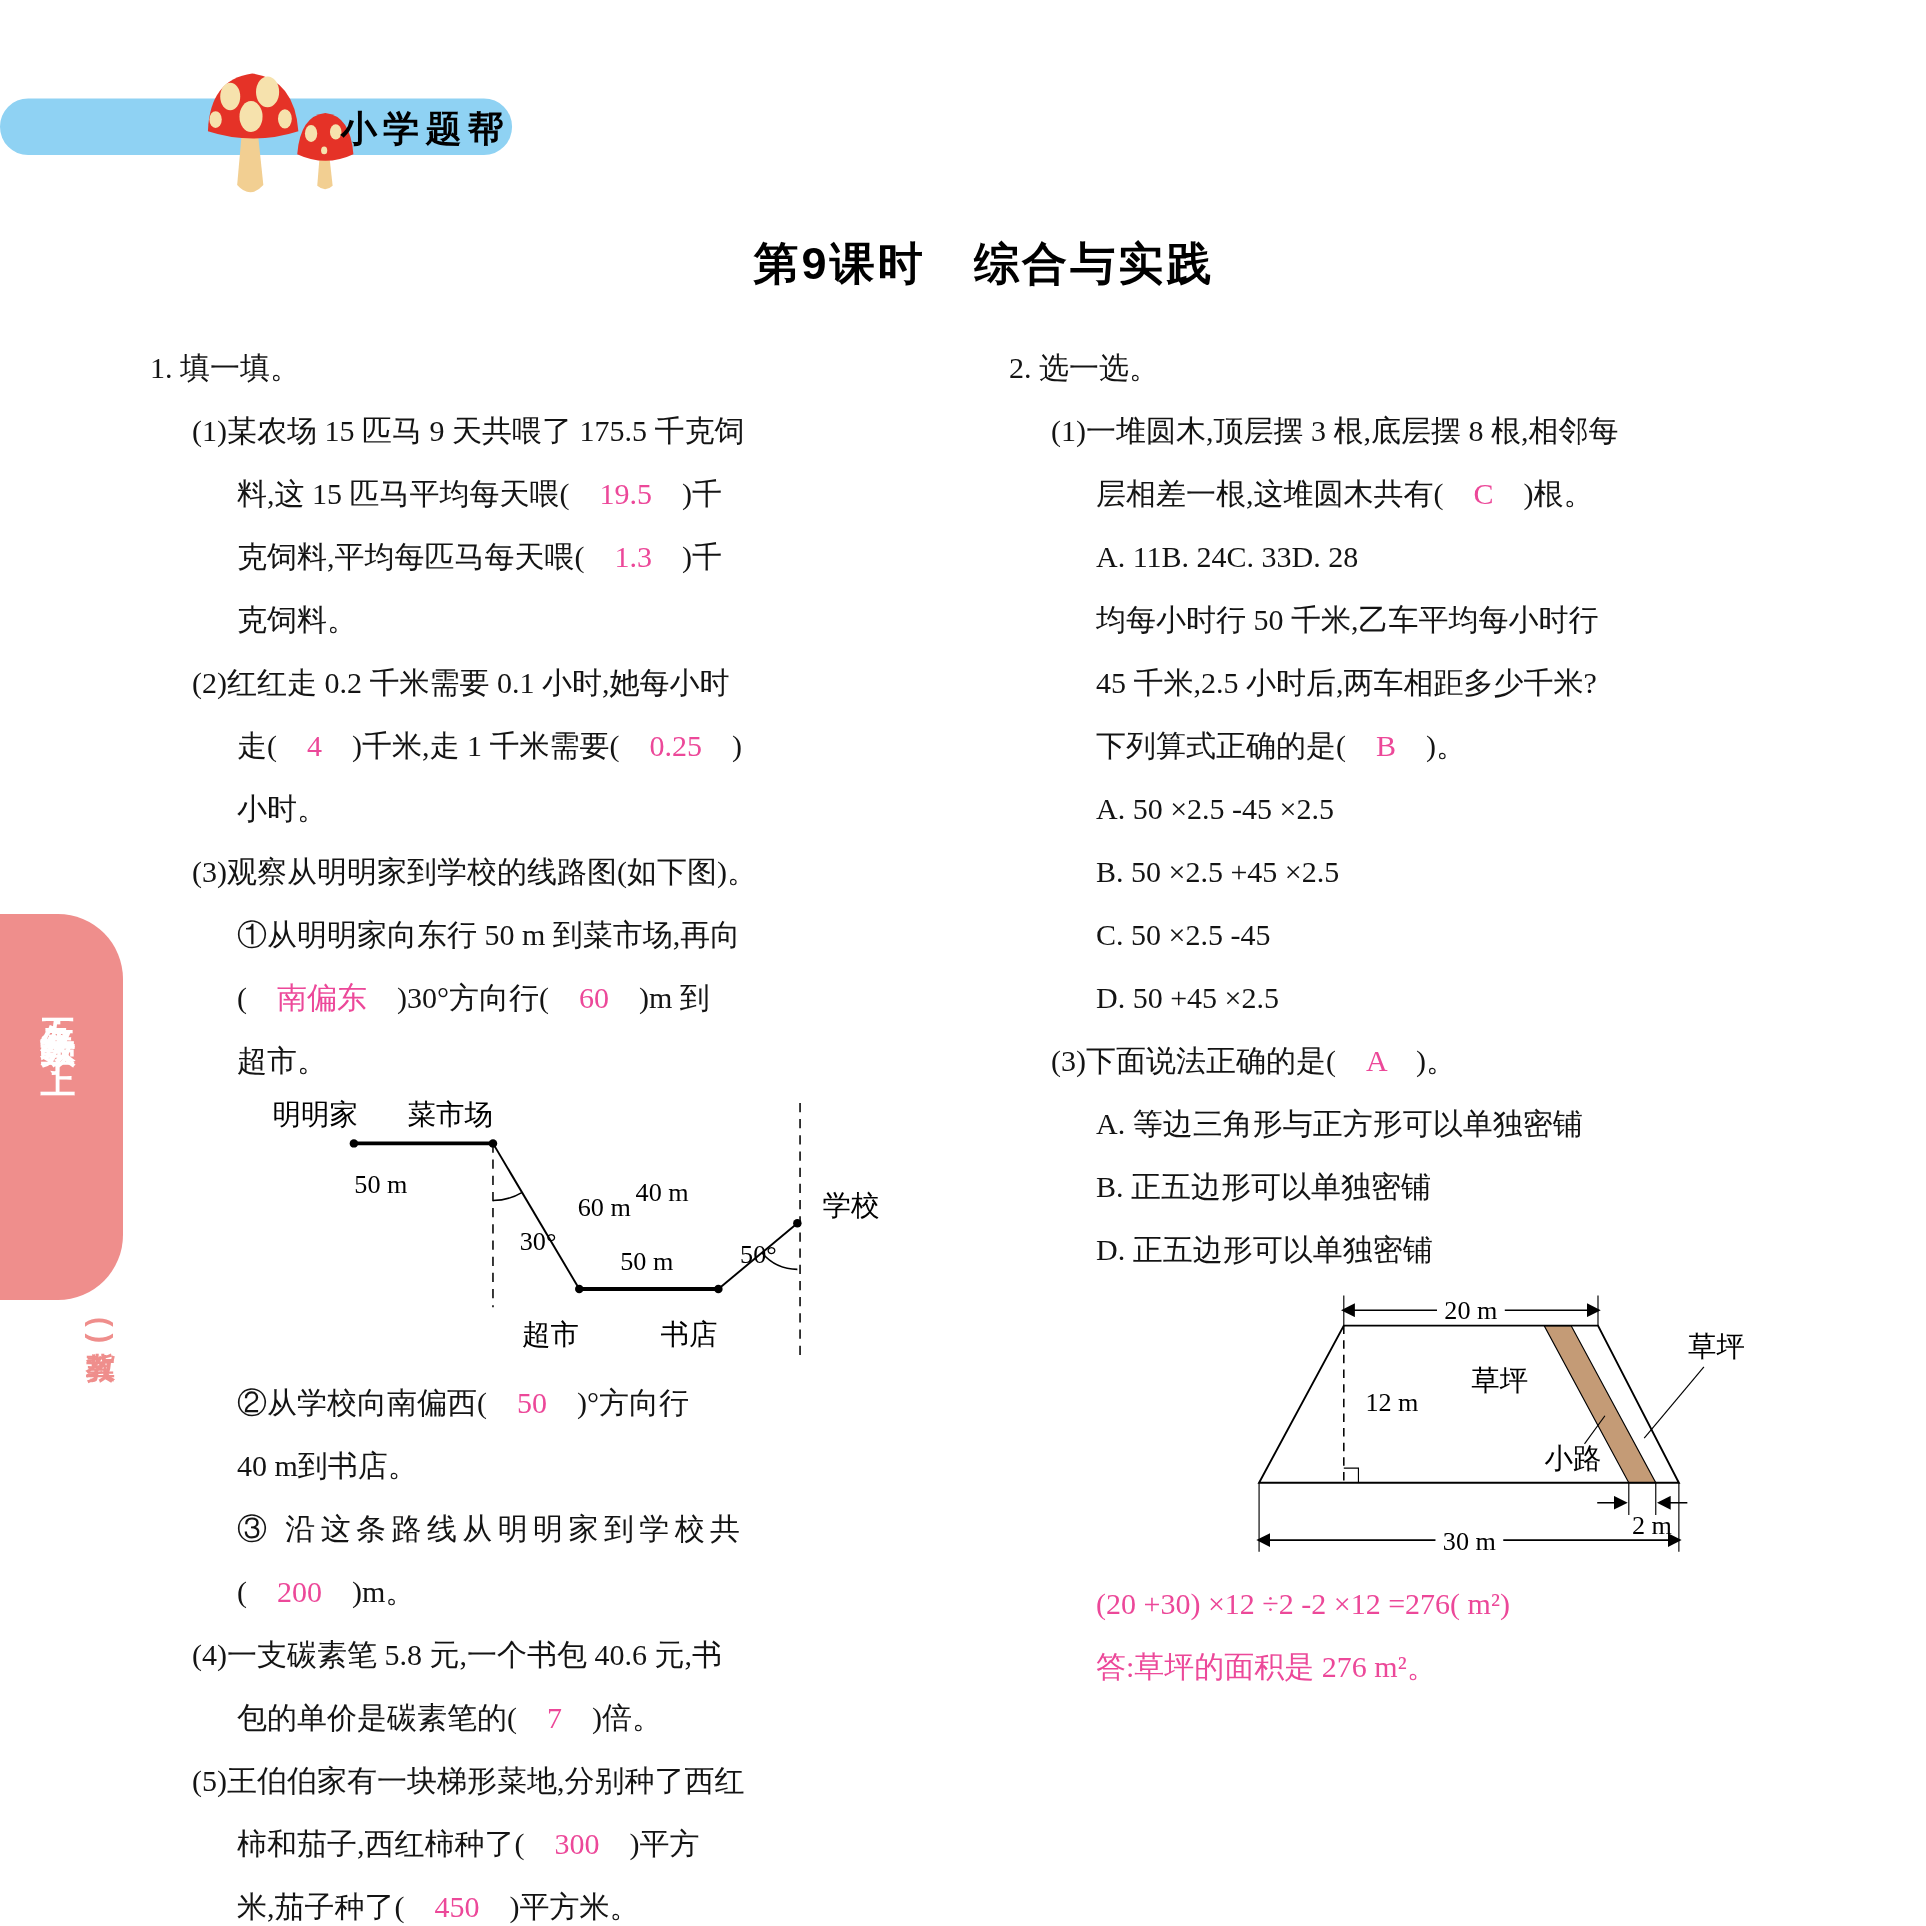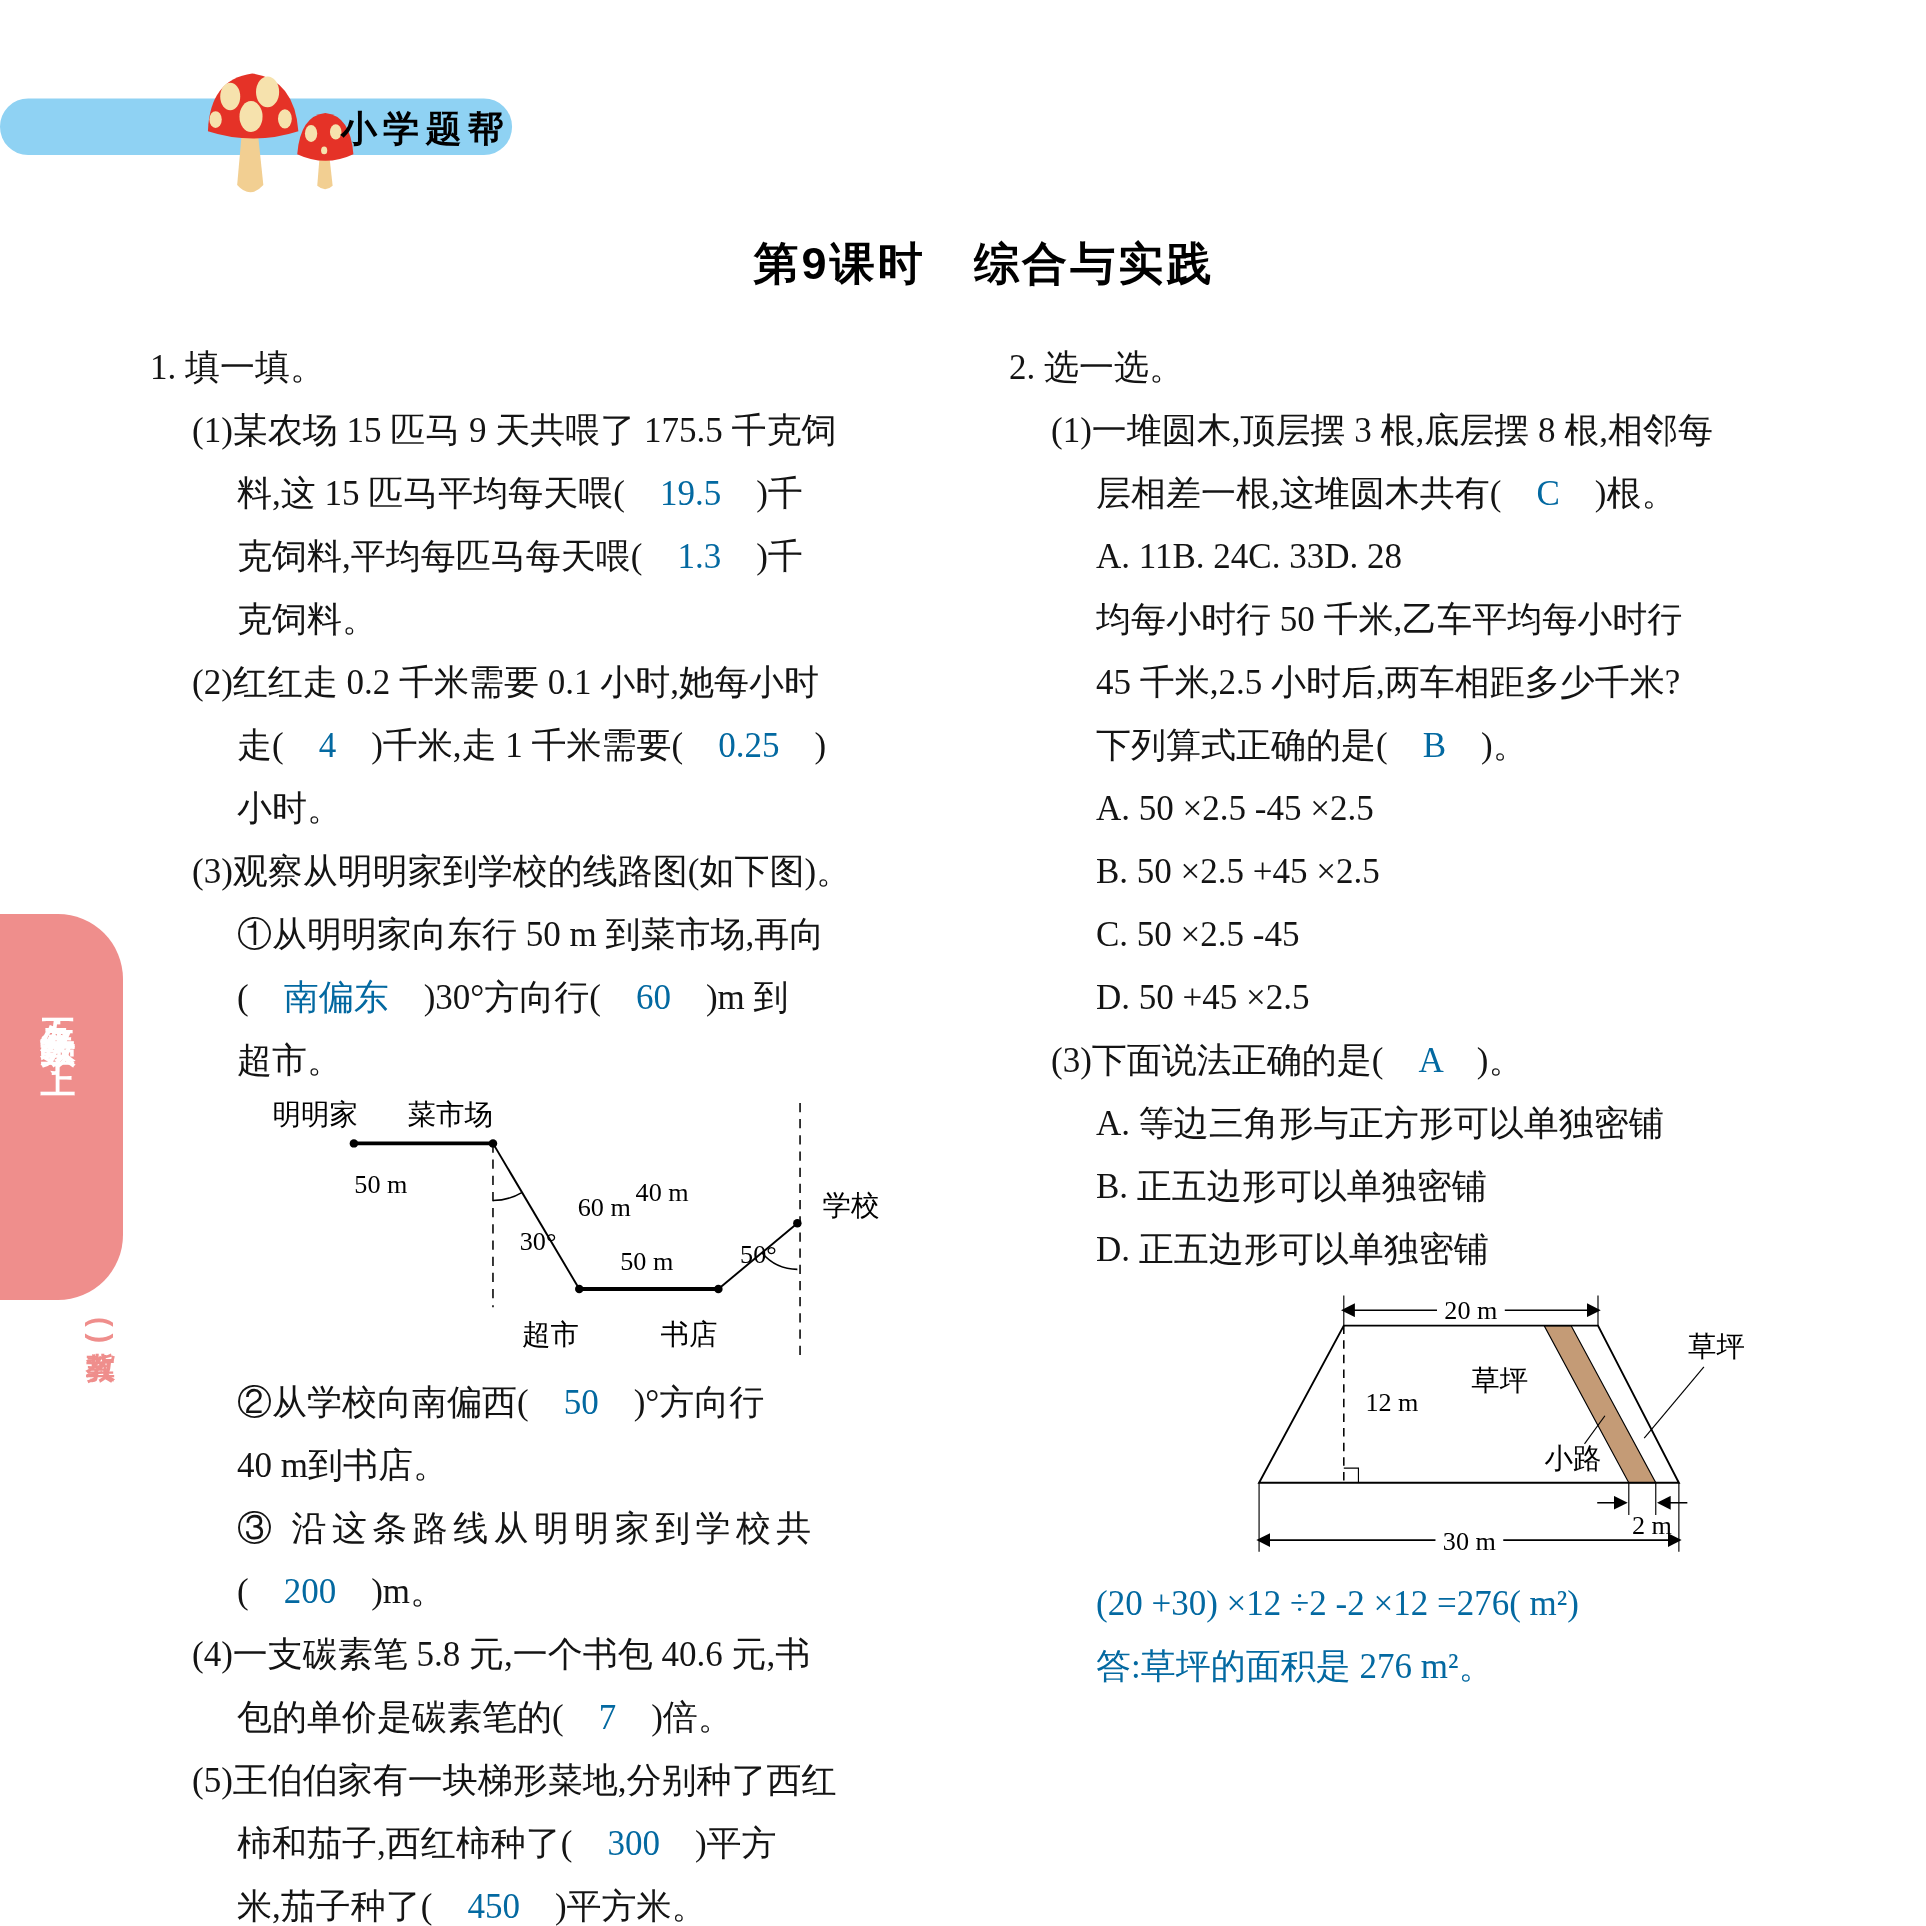--- a/index.html
+++ b/index.html
@@ -1,23 +1,23 @@
 <!DOCTYPE html>
 <html style="font-size:6.2px"><head>
 <meta charset="utf-8">
 <style>
   html,body{margin:0;padding:0}
   body{width:1968px;height:2731px;position:relative;background:#ffffff;
        font-family:"Liberation Serif",serif;overflow:hidden}
 
   
-  .ln{font-size:35px;line-height:63px;white-space:nowrap;color:#141414}
+  .ln{font-size:30px;line-height:63px;white-space:nowrap;color:#141414}
   .lv1{margin-left:42px}
   .lv2{margin-left:87px}
-  .ans{color:#0369a1}
+  .ans{color:#ec4899}
   .row-spread{display:flex;justify-content:flex-start;width:724px}
   .sp3{letter-spacing:5.4px}
 
   
   #banner{position:absolute;left:0;top:58px}
   #page-title{position:absolute;top:234px;left:0;width:1968px;text-align:center;
     font-family:"Liberation Sans",sans-serif;font-weight:bold;font-size:45px;
     color:#000;letter-spacing:3.1px}
 
   

